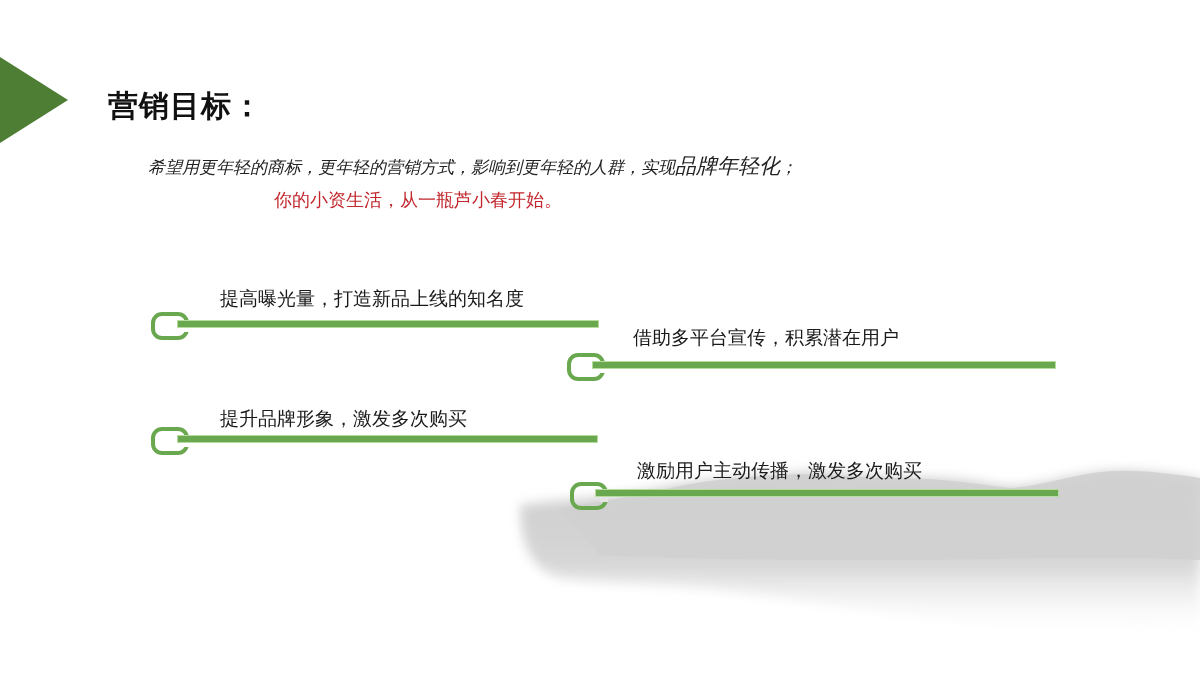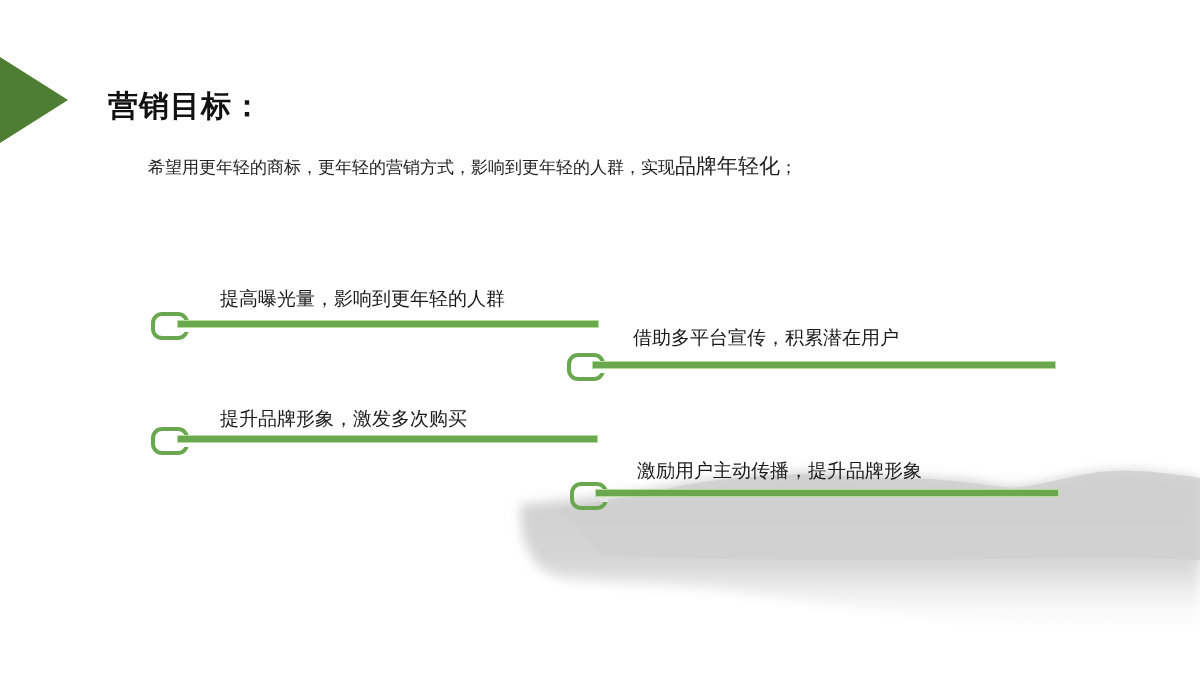--- a/index.html
+++ b/index.html
@@ -47,20 +47,21 @@
     }
     .desc {
       position: absolute;
       left: 148px;
       top: 153px;
       font-family: "DejaVu Serif", "Liberation Serif", serif;
       font-size: 17px;
       line-height: 26px;
       color: #222222;
       white-space: nowrap;
+      font-style: italic;
     }
     .desc .big {
       font-family: "DejaVu Sans", "Liberation Sans", sans-serif;
       font-size: 21px;
       color: #222;
     }
     .slogan {
       position: absolute;
       left: 274px;
       top: 187px;
@@ -136,38 +137,39 @@
   </svg>
 
   <div class="triangle"></div>
 
   <div class="title">营销目标：</div>
 
   <div class="desc">
     <span>希望用更年轻的商标，更年轻的营销方式，影响到更年轻的人群，实现</span><span class="big">品牌年轻化</span><span>；</span>
   </div>
 
+  <div class="slogan">你的小资生活，从一瓶芦小春开始。</div>
 
   <div class="goal" style="left:0;top:0;">
-    <span class="label" style="left:220px;top:285px;">提高曝光量，影响到更年轻的人群</span>
+    <span class="label" style="left:220px;top:285px;">提高曝光量，打造新品上线的知名度</span>
     <span class="ring" style="left:151px;top:312px;"></span>
     <span class="bar" style="left:178px;top:321px;width:420px;"></span>
   </div>
 
   <div class="goal" style="left:0;top:0;">
     <span class="label" style="left:633px;top:324px;">借助多平台宣传，积累潜在用户</span>
     <span class="ring" style="left:567px;top:353px;"></span>
     <span class="bar" style="left:593px;top:362px;width:462px;"></span>
   </div>
 
   <div class="goal" style="left:0;top:0;">
     <span class="label" style="left:220px;top:405px;">提升品牌形象，激发多次购买</span>
     <span class="ring" style="left:151px;top:427px;"></span>
     <span class="bar" style="left:178px;top:436px;width:419px;"></span>
   </div>
 
   <div class="goal on-gray" style="left:0;top:0;">
-    <span class="label" style="left:637px;top:457px;">激励用户主动传播，提升品牌形象</span>
+    <span class="label" style="left:637px;top:457px;">激励用户主动传播，激发多次购买</span>
     <span class="ring" style="left:570px;top:482px;"></span>
     <span class="bar" style="left:596px;top:490px;width:462px;"></span>
   </div>
 
 </div>
 
 </body></html>

